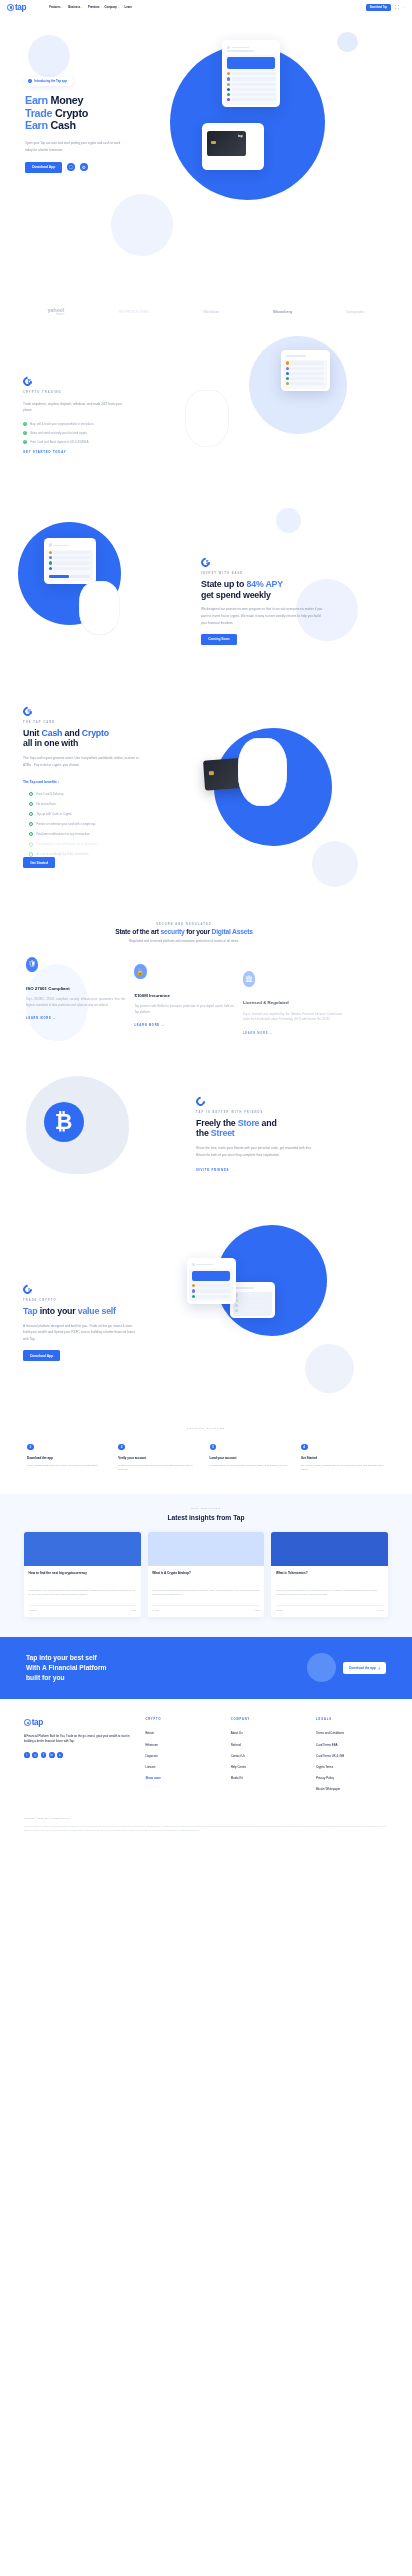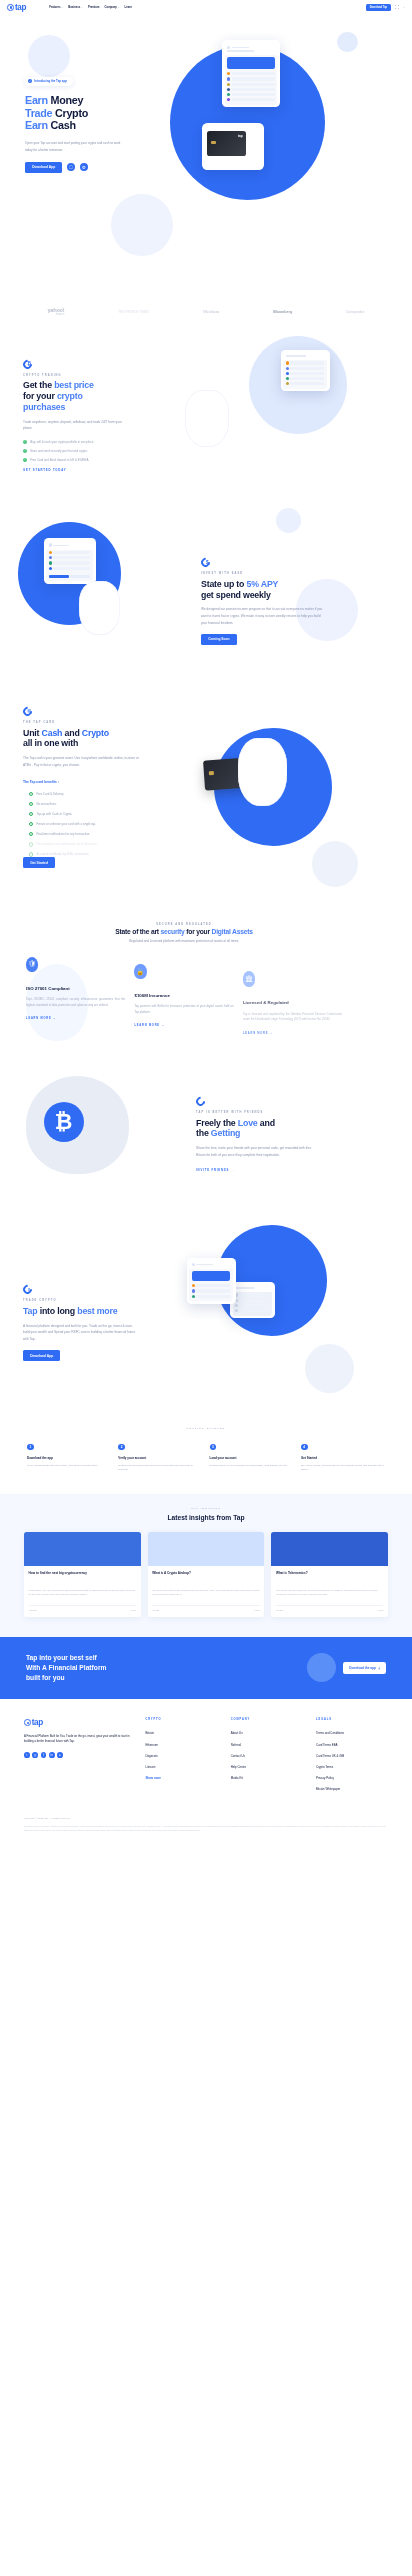--- a/index.html
+++ b/index.html
@@ -298,25 +298,20 @@
   </div>
 
   <div class="section twocol" style="min-height:191px;">
     <div class="blob" style="right:20.6px;top:15.5px;width:98px;height:98px;background:#dfe9fd;"></div>
     <div class="col-text">
       <div class="c-icon">
           <span class="c-arc"></span>
           <span class="c-inner">₿</span>
         </div>
       <div class="eyebrow">CRYPTO TRADING</div>
-      <h2 class="head">
-        <span>Get the </span><span class="accent">best price</span><br>
-        <span>for your </span><span class="accent">crypto</span><br>
-        <span class="accent">purchases</span>
-      </h2>
       <p class="body" style="max-width:108px;">Trade anywhere, anytime, deposit, withdraw, and trade 24/7 from your phone</p>
       <div class="check-list">
         <div class="check-item">
             <span class="chk">✓</span>
             <span>Buy, sell &amp; track your crypto portfolio in one place.</span>
           </div>
         <div class="check-item">
             <span class="chk">✓</span>
             <span>Store and send securely your fiat and crypto.</span>
           </div>
@@ -407,21 +402,21 @@
       <div class="hand" style="left:56px;top:49px;width:41px;height:54px;z-index:7;"></div>
     </div>
 
     <div class="col-text" style="width:144px;">
       <div class="c-icon">
           <span class="c-arc"></span>
           <span class="c-inner">$</span>
         </div>
       <div class="eyebrow">INVEST WITH EASE</div>
       <h2 class="head">
-        <span>State up to </span><span class="accent">5% APY</span><br>
+        <span>State up to </span><span class="accent">84% APY</span><br>
         <span>get spend weekly</span>
       </h2>
       <p class="body" style="max-width:126px;">We designed our passive income program so that it can suit everyone no matter if you want to invest fiat or crypto. We make it easy to earn weekly returns to help you build your financial freedom.</p>
       <button class="cta-btn">Coming Soon</button>
     </div>
   </div>
 
   <div class="section twocol" style="min-height:222px;align-items:flex-start;padding-top:15.5px;">
     <div class="circle-big" style="right:36px;top:36px;width:118px;height:118px;"></div>
     <div class="blob" style="right:10.3px;top:149px;width:46px;height:46px;background:#eef2fb;"></div>
@@ -517,42 +512,42 @@
       <div style="position:absolute;left:20.6px;top:36px;width:40px;height:40px;border-radius:50%;background:#2f6bf3;display:flex;align-items:center;justify-content:center;color:#fff;font-size:21.6px;font-weight:700;z-index:4;">
         <span>₿</span>
       </div>
     </div>
     <div class="col-text" style="width:149px;">
       <div class="c-icon">
           <span class="c-arc"></span>
         </div>
       <div class="eyebrow">TAP IS BETTER WITH FRIENDS</div>
       <h2 class="head">
-        <span>Freely the </span><span class="accent">Love</span><span> and</span><br>
-        <span>the </span><span class="accent">Getting</span>
+        <span>Freely the </span><span class="accent">Store</span><span> and</span><br>
+        <span>the </span><span class="accent">Street</span>
       </h2>
       <p class="body" style="max-width:121px;">Share the love, invite your friends with your personal code, get rewarded with free Bitcoin for both of you once they complete their registration.</p>
       <div class="text-link" style="margin-top:9.3px;">
         <span>INVITE FRIENDS</span>
           <span>→</span>
       </div>
     </div>
   </div>
 
   <div class="section twocol" style="min-height:196px;padding-top:10.3px;">
     <div class="circle-big" style="right:41px;top:5.2px;width:111px;height:111px;"></div>
     <div class="blob" style="right:14.4px;top:124px;width:49px;height:49px;background:#eef2fb;"></div>
     <div class="col-text" style="width:144px;">
       <div class="c-icon">
           <span class="c-arc"></span>
           <span class="c-inner" style="font-size:4.1px;">▯</span>
         </div>
       <div class="eyebrow">TRADE CRYPTO</div>
       <h2 class="head">
-        <span class="accent">Tap</span><span> into long </span><span class="accent">best more</span>
+        <span class="accent">Tap</span><span> into your </span><span class="accent">value self</span>
       </h2>
       <p class="body" style="max-width:116px;">A financial platform designed and built for you. Trade on the go, invest &amp; earn, build your wealth and Spend your RSFC coin in building a better financial future with Tap.</p>
       <button class="cta-btn">Download App</button>
     </div>
     <div class="col-art" style="height:155px;">
       <div class="phone" style="position:absolute;left:19.6px;top:12.4px;width:49px;z-index:6;">
         <div class="phone-screen">
           <div class="ps-top">
               <div class="ps-row">
                 <span class="ps-av"></span>

